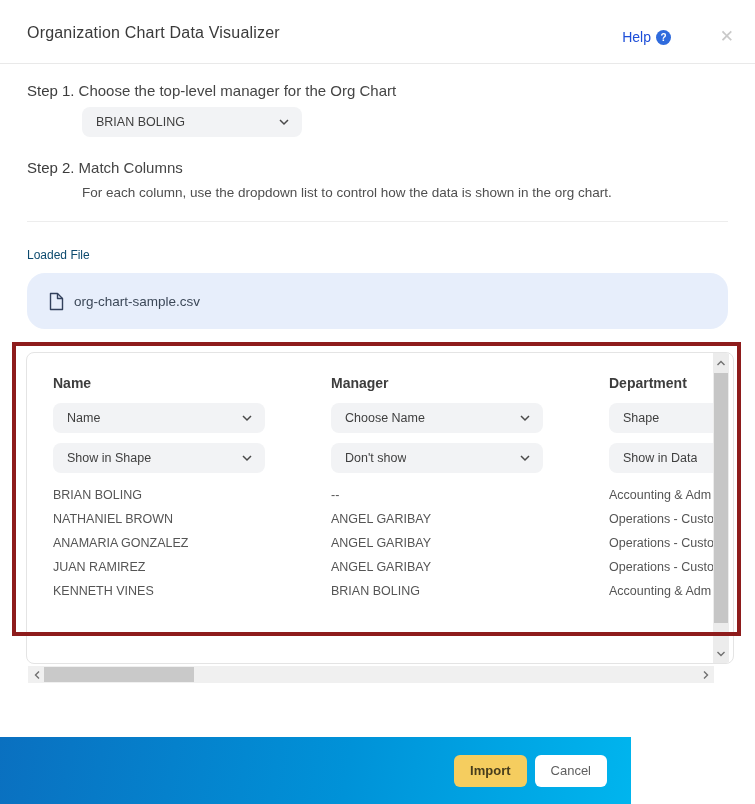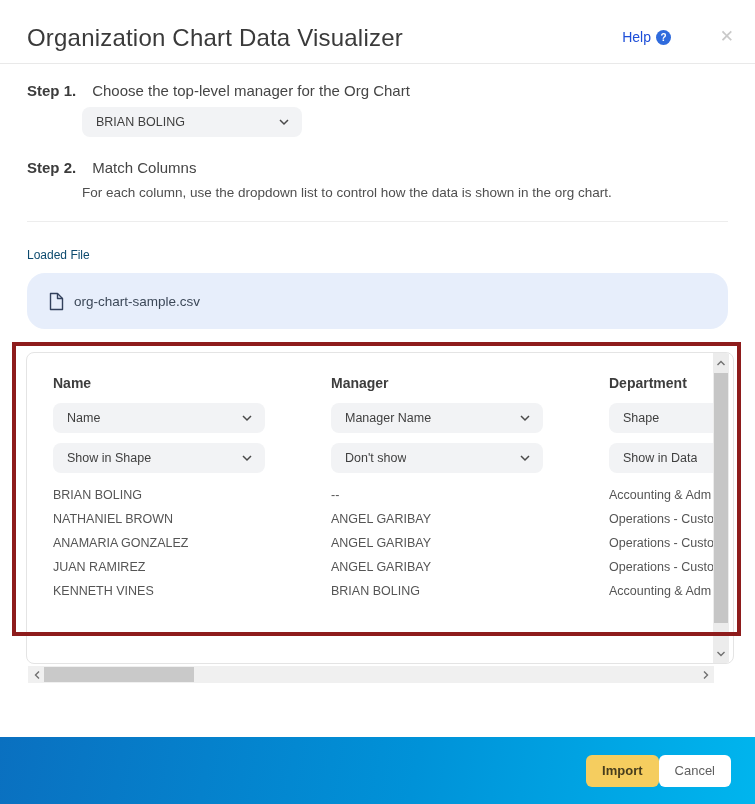--- a/index.html
+++ b/index.html
@@ -2,29 +2,29 @@
 <html><head>
 <meta charset="utf-8">
 <style>
   * { margin:0; padding:0; box-sizing:border-box; }
   html,body { background:#fff; }
   body { font-family:"Liberation Sans","DejaVu Sans",sans-serif; }
   .modal { position:relative; width:755px; height:804px; background:#fff; overflow:hidden; }
 
   
   .hdr { position:absolute; left:0; top:0; width:755px; height:64px; border-bottom:1px solid #e9e9e9; }
-  .hdr-title { position:absolute; left:27px; top:24px; font-size:24px; color:#3a3a3a; letter-spacing:.2px; }
+  .hdr-title { position:absolute; left:27px; top:24px; font-size:16px; color:#3a3a3a; letter-spacing:.2px; }
   .help-link { position:absolute; right:84px; top:29px; display:flex; align-items:center; gap:5px; cursor:pointer; }
   .help-text { color:#1d4ed8; font-size:14px; }
   .help-circle { width:15px; height:15px; border-radius:50%; background:#2f6bdd; color:#fff; font-size:10px; font-weight:bold; display:flex; align-items:center; justify-content:center; }
   .close-x { position:absolute; right:21px; top:26px; color:#c9c9c9; font-size:17px; cursor:pointer; }
 
   
   .step1-line { position:absolute; left:27px; top:82px; font-size:15px; color:#454545; }
-  .step-bold { font-weight:bold; color:#3c3c3c; margin-right:16px; }
+  .step-bold { font-weight:normal; color:#3c3c3c; margin-right:4px; }
   .dd { background:#f2f3f5; border-radius:8px; display:flex; align-items:center; justify-content:space-between; padding:0 12px 0 14px; cursor:pointer; }
   .dd-label { font-size:12.5px; color:#3f3f3f; white-space:nowrap; overflow:hidden; }
   .step1-dd { position:absolute; left:82px; top:107px; width:220px; height:30px; }
   .step2-line { position:absolute; left:27px; top:159px; font-size:15px; color:#454545; }
   .step2-desc { position:absolute; left:82px; top:185px; font-size:13.5px; color:#4f4f4f; }
   .divider2 { position:absolute; left:27px; top:221px; width:701px; height:1px; background:#ededed; }
 
   
   .loaded-heading { position:absolute; left:27px; top:248px; font-size:12px; color:#0c4a6e; }
   .file-box { position:absolute; left:27px; top:273px; width:701px; height:56px; background:#e7eefb; border-radius:18px; display:flex; align-items:center; padding-left:22px; gap:10px; }
@@ -53,21 +53,21 @@
   
   .hscroll { position:absolute; left:28px; top:666px; width:686px; height:17px; background:#f0f0f0; }
   .hs-left, .hs-right { position:absolute; top:0; width:16px; height:17px; display:flex; align-items:center; justify-content:center; cursor:pointer; }
   .hs-left { left:1px; } .hs-right { right:1px; }
   .hs-thumb { position:absolute; left:16px; top:1px; width:150px; height:15px; background:#c9c9c9; cursor:grab; }
 
   
   .annotation { position:absolute; left:12px; top:342px; width:729px; height:294px; border:4px solid #8e1c1c; pointer-events:none; z-index:10; }
 
   
-  .footer { position:absolute; left:0; top:737px; width:755px; height:67px; background:linear-gradient(100deg,#0a70c0 0%,#0092d8 55%,#00b5ee 100%); display:flex; align-items:center; justify-content:flex-end; padding-right:24px; }
+  .footer { position:absolute; left:0; top:737px; width:631px; height:67px; background:linear-gradient(100deg,#0a70c0 0%,#0092d8 55%,#00b5ee 100%); display:flex; align-items:center; justify-content:flex-end; gap:8px; padding-right:24px; }
   .btn { height:32px; border:none; border-radius:6px; font-size:13px; font-family:inherit; cursor:pointer; padding:0 16px; }
   .btn-import { background:#f5cd5f; color:#473d1c; font-weight:bold; }
   .btn-cancel { background:#fff; color:#5f5f5f; }
 
   svg.chev { display:block; }
 </style>
 </head>
 <body>
 
 <div class="modal">
@@ -125,21 +125,21 @@
       <div class="cell r0">BRIAN BOLING</div>
       <div class="cell r1">NATHANIEL BROWN</div>
       <div class="cell r2">ANAMARIA GONZALEZ</div>
       <div class="cell r4">KENNETH VINES</div>
       <div class="cell r3">JUAN RAMIREZ</div>
     </div>
 
     <div class="col col2">
       <div class="col-header">Manager</div>
       <div class="dd col-dd1">
-        <span class="dd-label">Manager Name</span>
+        <span class="dd-label">Choose Name</span>
         <svg class="chev" width="12" height="8" viewBox="0 0 12 8">
             <polyline points="2,2 6,6 10,2" fill="none" stroke="#4a4a4a" stroke-width="1.5"></polyline>
           </svg>
       </div>
       <div class="dd col-dd2">
         <span class="dd-label">Don't show</span>
         <svg class="chev" width="12" height="8" viewBox="0 0 12 8">
             <polyline points="2,2 6,6 10,2" fill="none" stroke="#4a4a4a" stroke-width="1.5"></polyline>
           </svg>
       </div>

